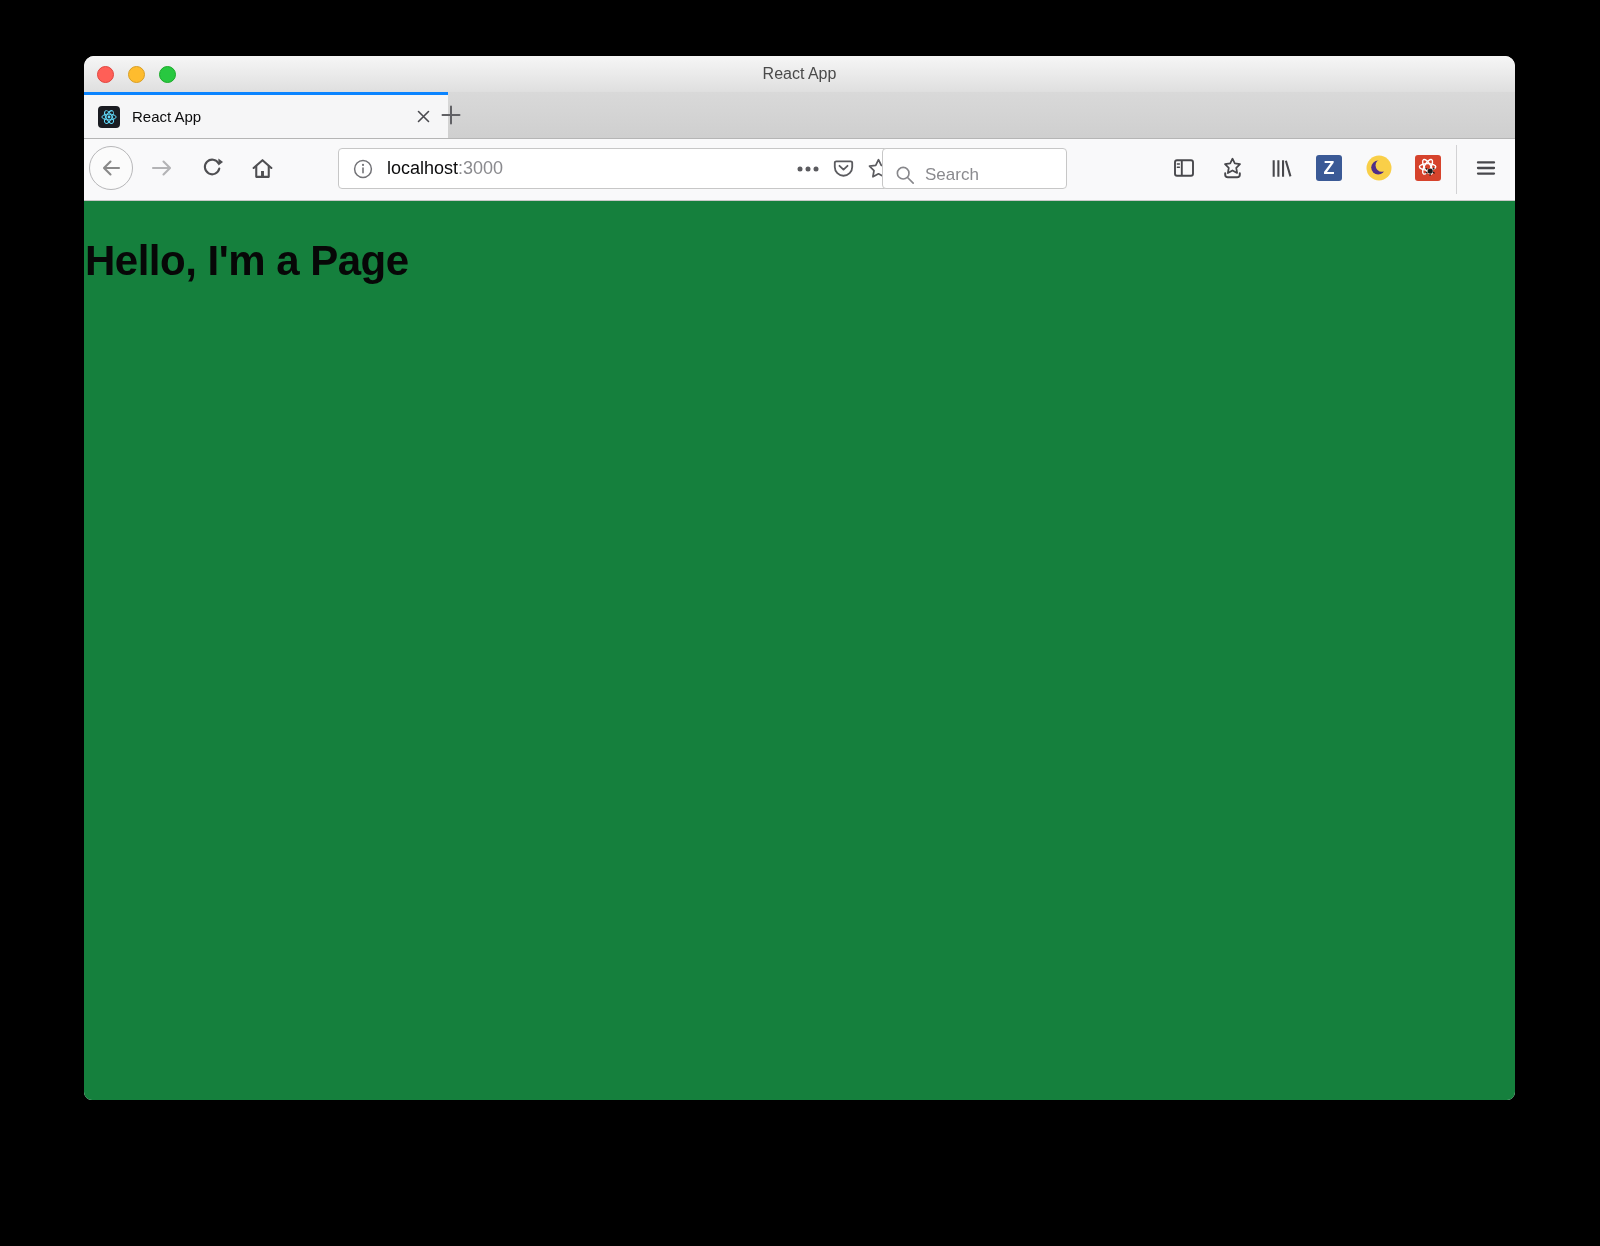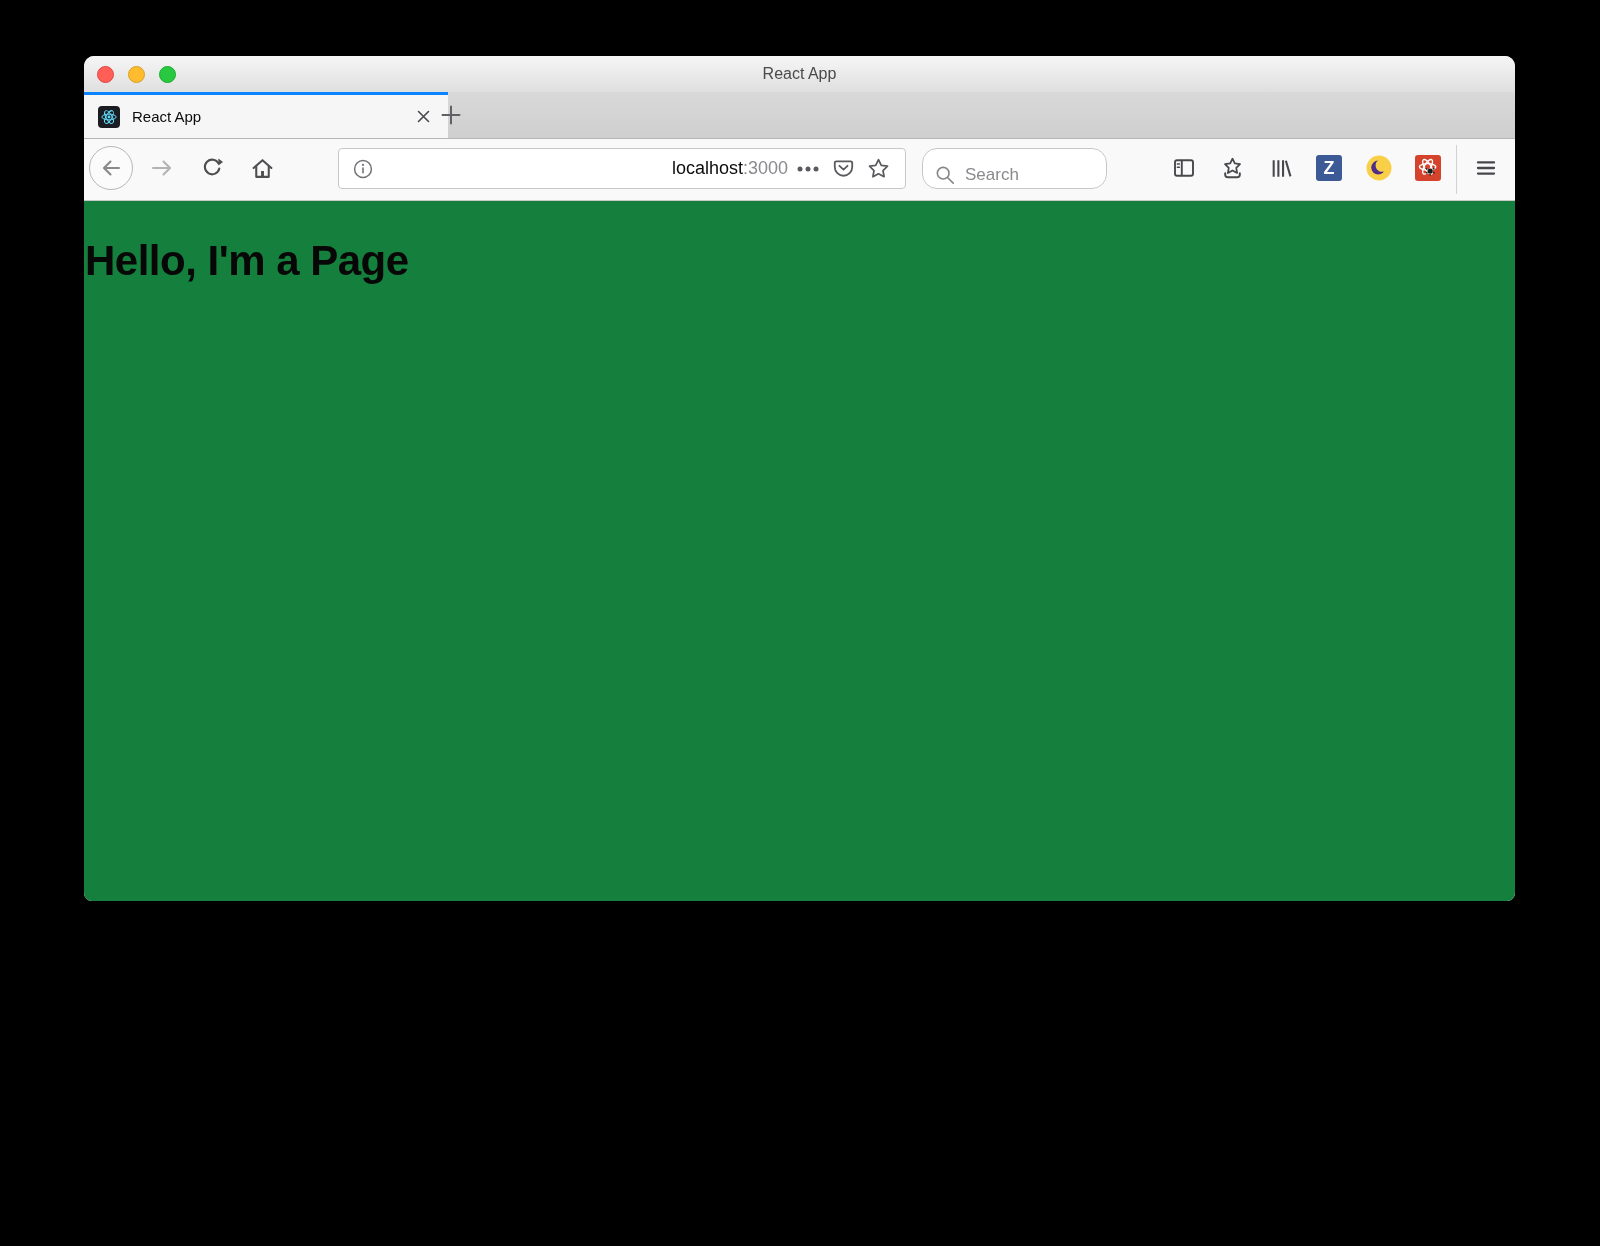--- a/index.html
+++ b/index.html
@@ -3,21 +3,21 @@
 <meta charset="utf-8">
 <style>
   html,body{margin:0;padding:0;}
   body{
     width:1600px;height:1246px;background:#000;
     font-family:"Liberation Sans", sans-serif;
     position:relative;overflow:hidden;
     -webkit-font-smoothing:antialiased;
   }
   .window{
-    position:absolute;left:84px;top:56px;width:1431px;height:845px;
+    position:absolute;left:84px;top:56px;width:1431px;height:1044px;
     border-radius:10px 10px 8px 8px;overflow:hidden;background:#fff;
     box-shadow:0 18px 50px rgba(0,0,0,.6);
   }
   
   .titlebar{
     position:absolute;left:0;top:0;right:0;height:36px;
     background:linear-gradient(180deg,#f6f6f6,#dfdfdf);
     display:flex;align-items:center;justify-content:center;
   }
   .traffic{position:absolute;left:13px;top:0;height:36px;display:flex;align-items:center;gap:14px;}
@@ -56,29 +56,29 @@
   .back-btn{
     left:5px;top:7px;width:44px;height:44px;border-radius:50%;
     border:1px solid #b7b7b9;background:#fbfbfb;box-sizing:border-box;
   }
   .fwd-btn{left:63px;top:14px;width:30px;height:30px;}
   .reload-btn{left:114px;top:14px;width:28px;height:30px;}
   .home-btn{left:164px;top:14px;width:28px;height:30px;}
   .urlbar{
     position:absolute;left:254px;top:9px;width:568px;height:41px;box-sizing:border-box;
     background:#fff;border:1px solid #c7c7c7;border-radius:4px;
-    display:flex;align-items:center;padding:0 12px 0 14px;text-align:right;
+    display:flex;align-items:center;padding:0 12px 0 14px;
   }
   .url-text{margin-left:14px;font-size:18px;flex:1 1 auto;white-space:nowrap;}
   .url-host{color:#0c0c0d;}
   .url-rest{color:#8a8a8e;}
   .url-action{width:30px;height:30px;display:flex;align-items:center;justify-content:center;flex:0 0 auto;margin-left:5px;}
   .searchbox{
-    position:absolute;left:838px;top:9px;width:185px;height:41px;box-sizing:border-box;
-    background:#fff;border:1px solid #c7c7c7;border-radius:15px;
+    position:absolute;left:798px;top:9px;width:185px;height:41px;box-sizing:border-box;
+    background:#fff;border:1px solid #c7c7c7;border-radius:4px;
     display:flex;align-items:center;padding:12px 10px 0 12px;
   }
   .search-ph{margin-left:10px;font-size:17px;color:#8a8a8e;}
   .tb-right{top:14px;width:30px;height:30px;}
   .ext-badge{
     width:26px;height:26px;border-radius:3px;display:flex;align-items:center;justify-content:center;
   }
   .zotero{background:#3b5a96;color:#fff;font-size:18px;font-weight:bold;line-height:1;}
   .devtools{background:#d6432c;}
   .sep{position:absolute;left:1372px;top:6px;width:1px;height:49px;background:#d2d2d4;}

